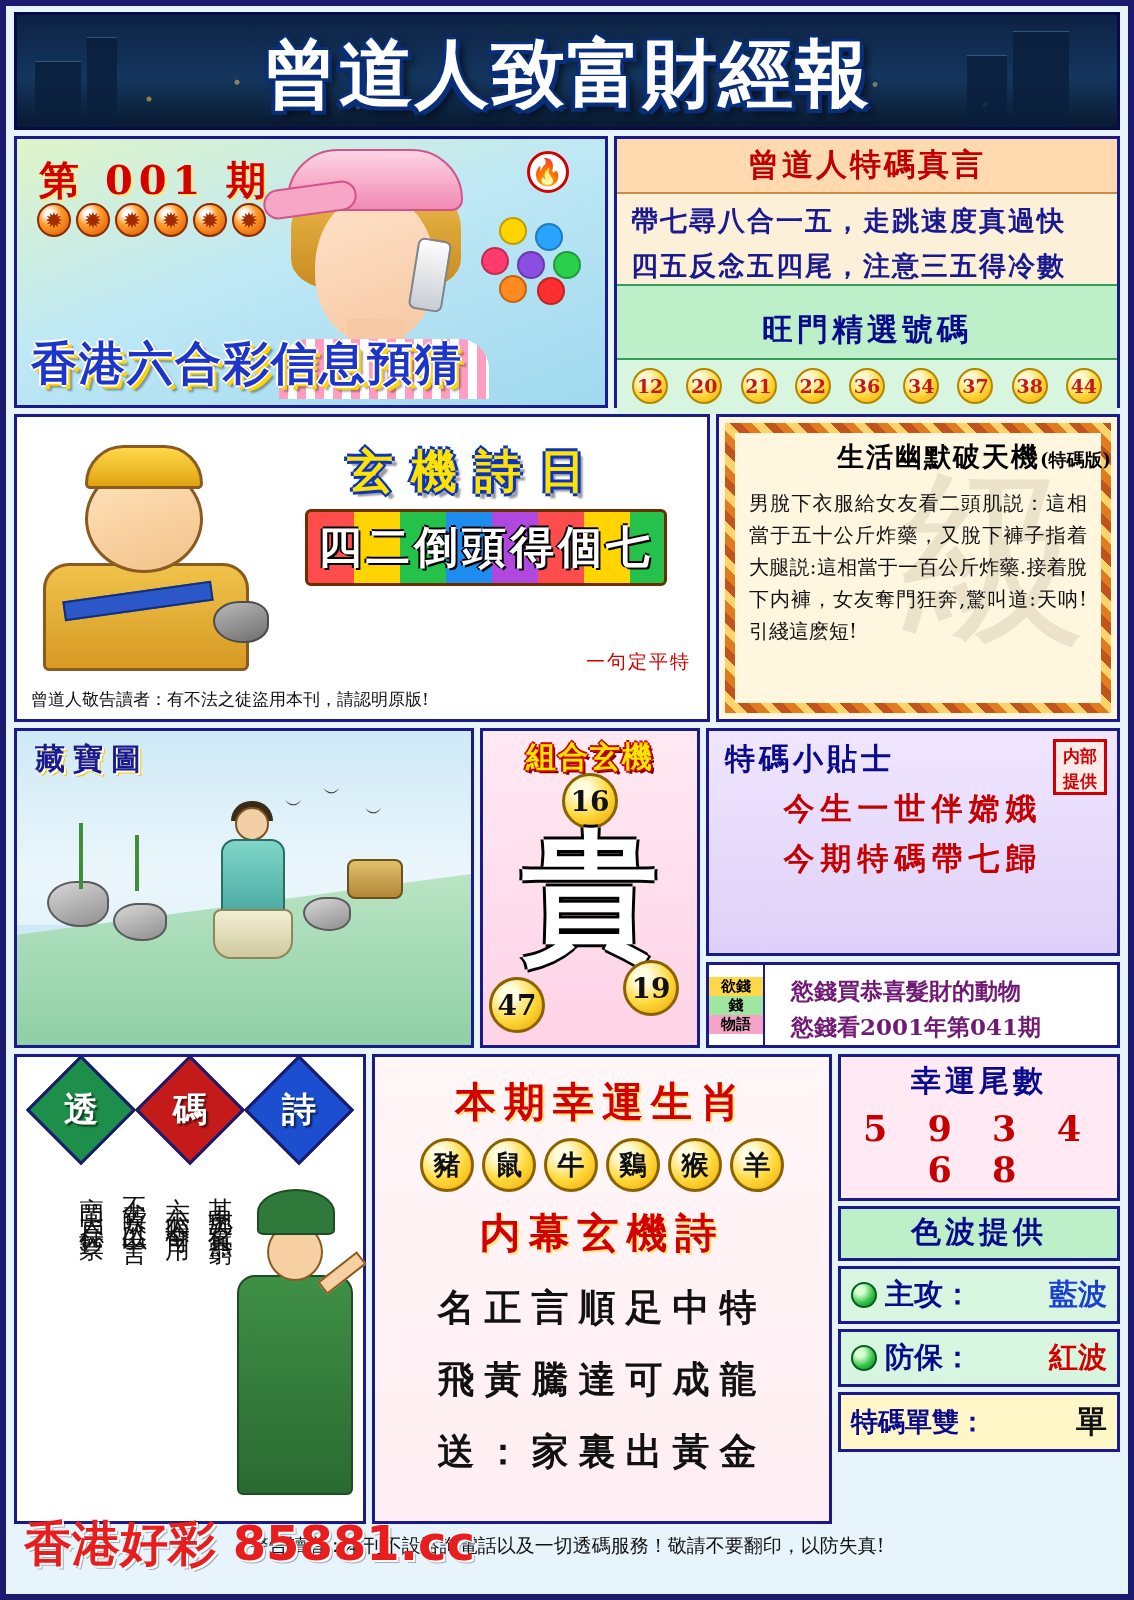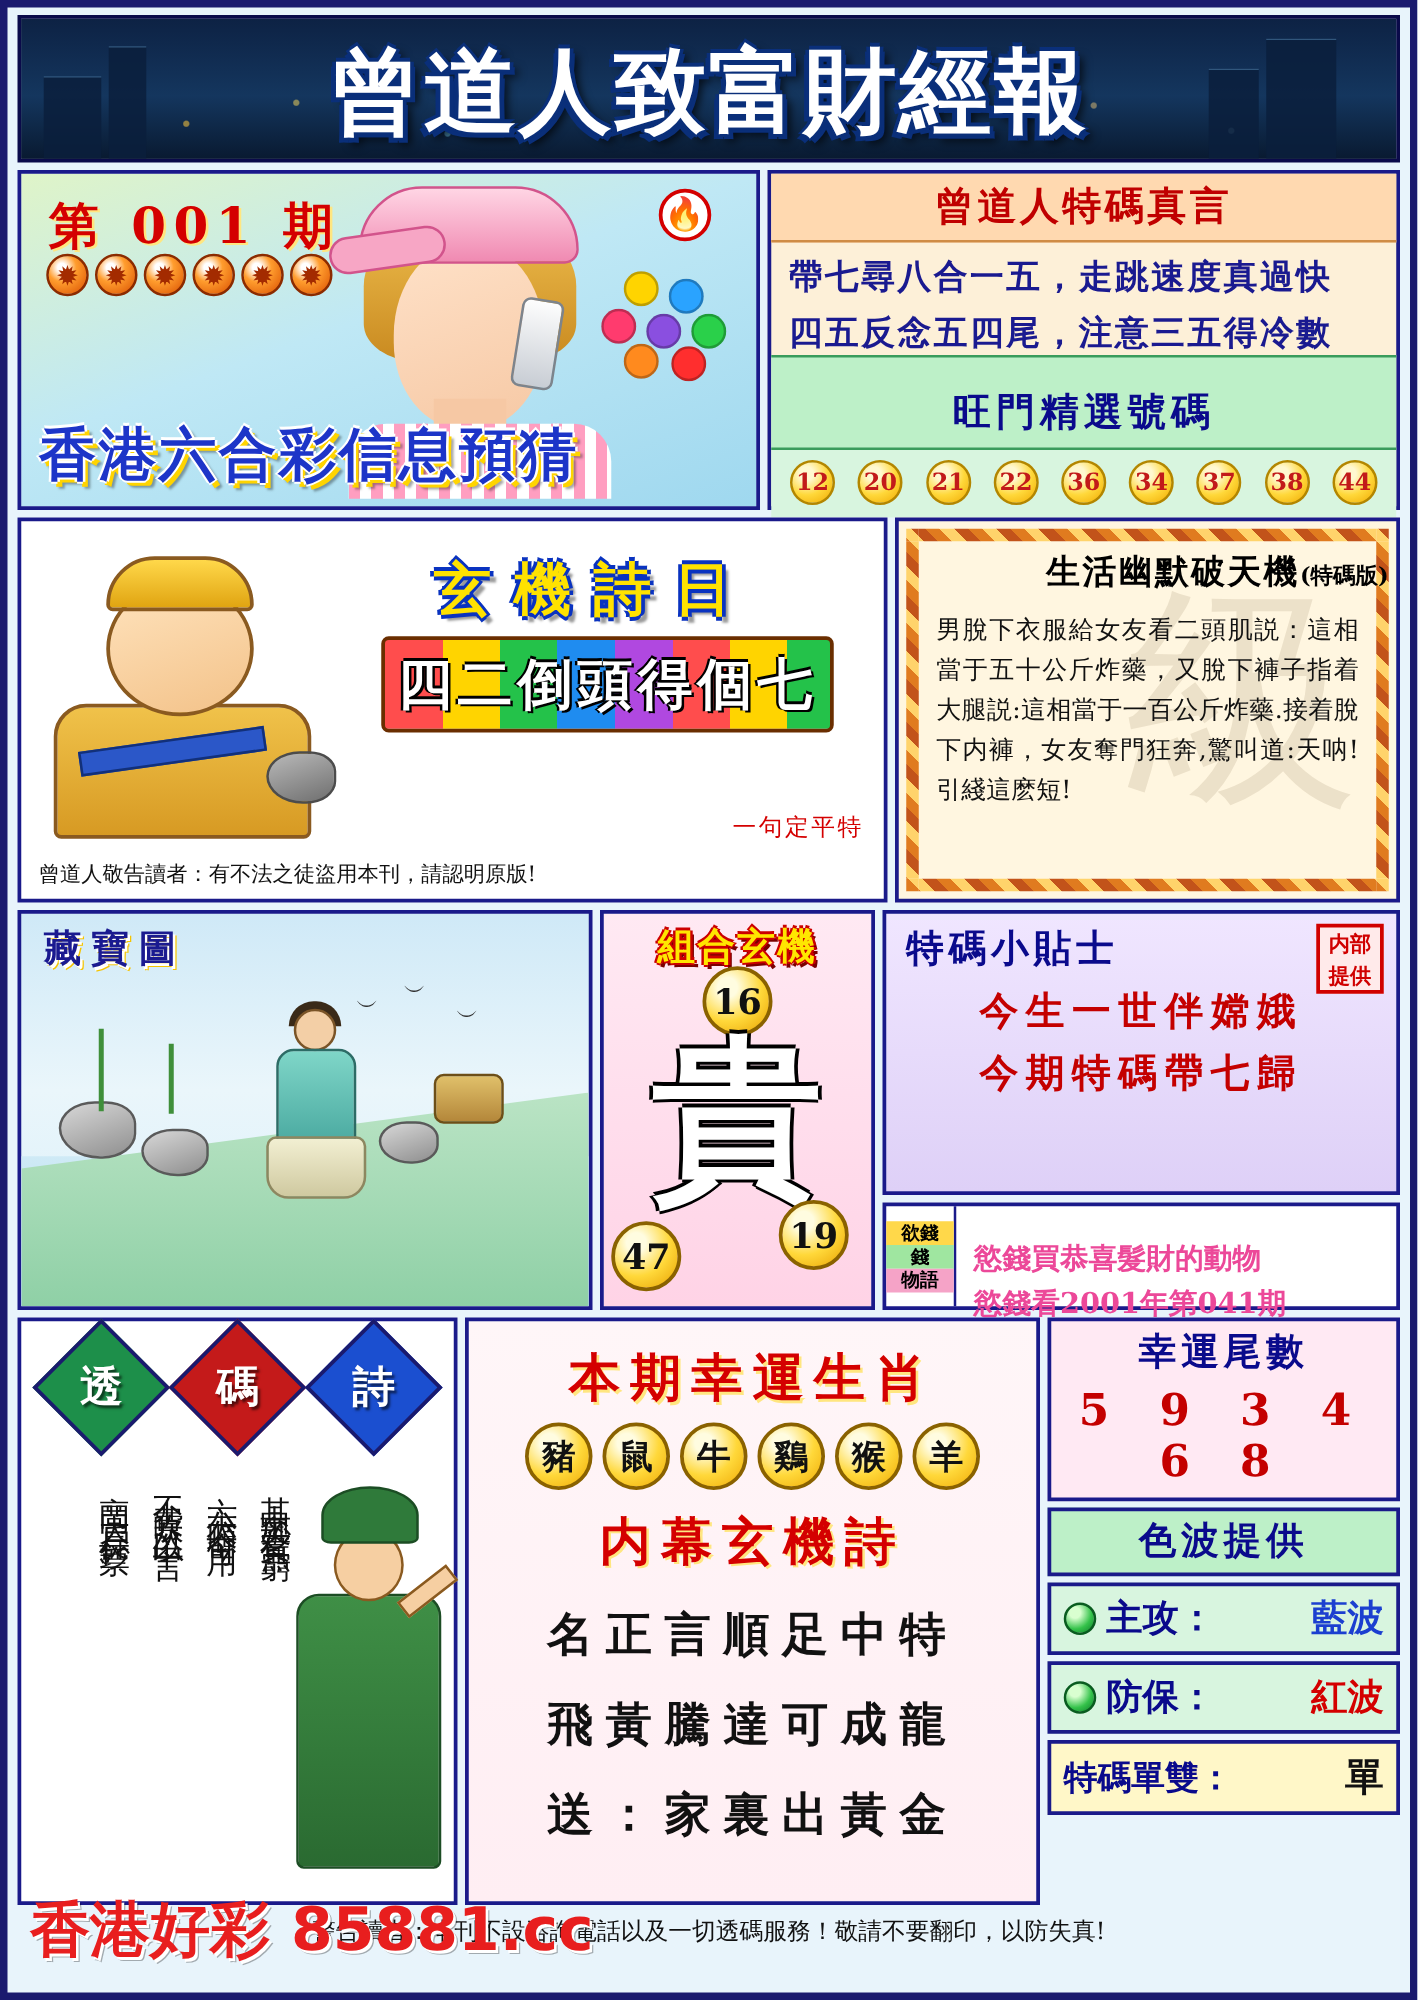--- a/index.html
+++ b/index.html
@@ -351,23 +351,24 @@
   }
   .animal-tag {
     width:56px; display:flex; flex-direction:column; justify-content:center; align-items:center;
     font-family:"DejaVu Serif", serif; font-weight:bold; font-size:15px;
     border-right:2px solid #1a1a8a;
   }
   .animal-tag span:nth-child(1){ background:#ffd84a; width:100%; text-align:center; }
   .animal-tag span:nth-child(2){ background:#9fe6a0; width:100%; text-align:center; }
   .animal-tag span:nth-child(3){ background:#f5a3c7; width:100%; text-align:center; }
   .animal-txt {
-    flex:1; padding:24px 0 0 14px;
-    font-family:"DejaVu Serif", serif; font-weight:bold; font-size:23px; color:#ec4899;
+    flex:1; padding:8px 0 0 14px;
+    font-family:"DejaVu Serif", serif; font-weight:bold; font-size:23px; color:#701a75;
     line-height:36px;
+    margin-left:12px;
   }
   
   .row4 { display:flex; margin:6px 8px 0 8px; gap:6px; height:470px; }
   .tm-panel {
     width:352px; border:3px solid #1a1a8a; background:#ffffff; position:relative;
   }
   .diamonds { display:flex; justify-content:space-around; padding:14px 10px 6px; }
   .dia {
     width:78px; height:78px; transform:rotate(45deg);
     display:flex; align-items:center; justify-content:center;

